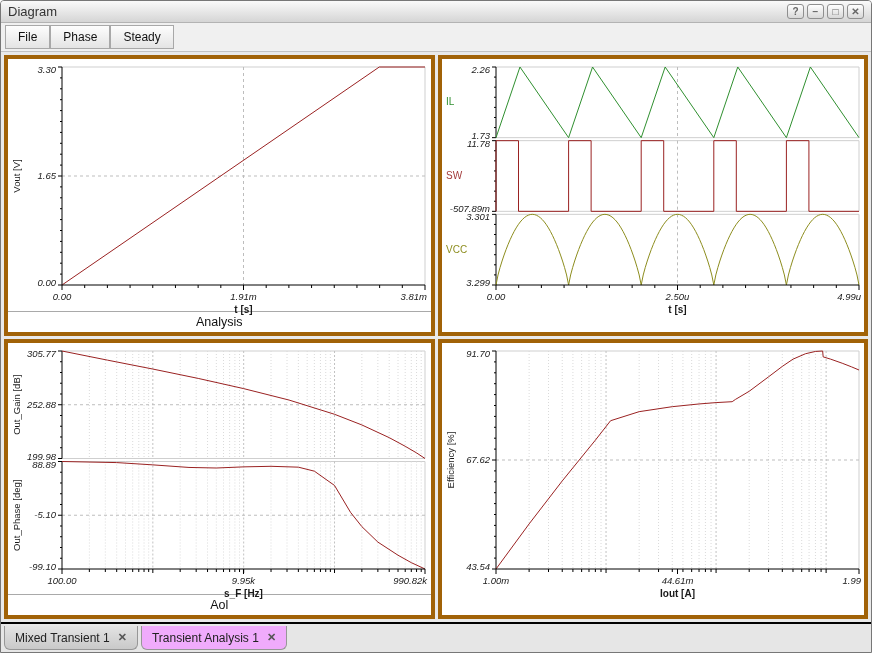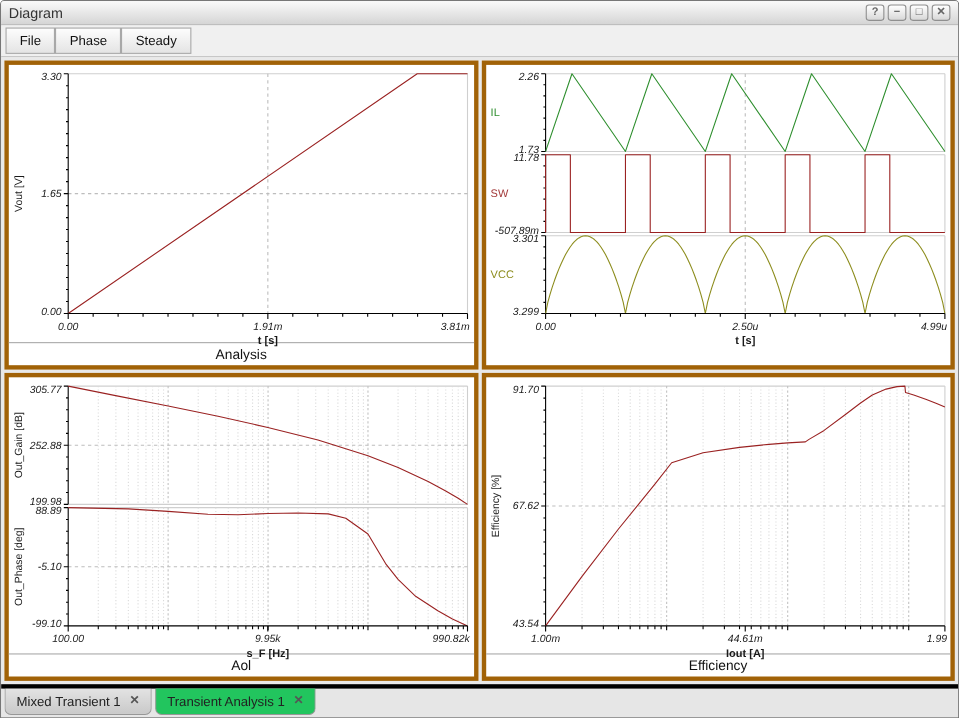--- a/index.html
+++ b/index.html
@@ -10,24 +10,24 @@
 .title{font-size:13px;color:#333}
 .winbtns{margin-left:auto;display:flex;gap:3px}
 .wbtn{width:17px;height:15px;border:1px solid #8f8f8f;border-radius:3px;background:linear-gradient(#ffffff,#d8d8d8);font-size:10px;line-height:13px;text-align:center;color:#666;font-weight:bold;cursor:default}
 .menubar{height:36px;flex:0 0 28px;background:#f0f0f0;border-bottom:1px solid #c2c2c2;display:flex;align-items:center;padding:2px 4px}
 .mbtn{font-size:12px;color:#111;border:1px solid #a8a8a8;background:linear-gradient(#fdfdfd,#e4e4e4);padding:4px 12px;cursor:default}
 .content{flex:1;min-height:0;display:grid;grid-template-columns:1fr 1fr;grid-template-rows:1fr 1fr;gap:3px;padding:3px;background:#e9e9e9}
 .panel{background:#fff;border:4px solid #a16207;display:flex;flex-direction:column;min-height:0;min-width:0}
 .plot{flex:1;min-height:0;position:relative}
 .plot svg{position:absolute;left:0;top:0;font-family:"Liberation Sans",sans-serif}
 .panel-title{flex:0 0 21px;border-top:1px solid #a9a9a9;display:flex;align-items:center;justify-content:center;font-size:12.5px;color:#111}
-.tabbar{flex:0 0 30px;background:#e6e6e6;border-top:4px solid #000000;display:flex;align-items:flex-start;padding:0 3px}
+.tabbar{flex:0 0 30px;background:#e6e6e6;border-top:2px solid #000000;display:flex;align-items:center;padding:0 3px}
 .tab{height:24px;display:flex;align-items:center;gap:8px;padding:0 10px;border:1px solid #979797;border-top:none;border-radius:0 0 6px 6px;font-size:12px;color:#222;margin-right:3px;cursor:default}
 .tab.inactive{background:linear-gradient(#e3e3e3,#c9c9c9)}
-.tab.active{background:#22c55e}
+.tab.active{background:#f0abfc}
 .tabx{color:#555;font-weight:bold;font-size:11px;line-height:1}
 </style>
 </head>
 <body>
 
 <div class="window">
 
   <div class="titlebar">
     <span class="title">Diagram</span>
     <div class="winbtns">
@@ -438,21 +438,20 @@
             <line x1="340.3261124317925" y1="226" x2="340.3261124317925" y2="229" stroke="#000" stroke-width="1"></line>
             <line x1="350.9899200967919" y1="226" x2="350.9899200967919" y2="229" stroke="#000" stroke-width="1"></line>
             <line x1="359.7028853757942" y1="226" x2="359.7028853757942" y2="229" stroke="#000" stroke-width="1"></line>
             <line x1="367.06959255341764" y1="226" x2="367.06959255341764" y2="229" stroke="#000" stroke-width="1"></line>
             <line x1="373.45092456951676" y1="226" x2="373.45092456951676" y2="229" stroke="#000" stroke-width="1"></line>
             <line x1="379.07965831979584" y1="226" x2="379.07965831979584" y2="229" stroke="#000" stroke-width="1"></line>
             <line x1="384.1147322345161" y1="226" x2="384.1147322345161" y2="230" stroke="#000" stroke-width="1"></line>
             <text x="235.5" y="254" fill="#1a1a1a" font-size="10" text-anchor="middle" font-weight="bold">Iout [A]</text>
           </svg>
         </div>
-      <div class="panel-title">Efficiency</div>
     </div>
 
   </div>
 
   <div class="tabbar">
     <div class="tab inactive">
       <span>Mixed Transient 1</span>
       <span class="tabx">✕</span>
     </div>
     <div class="tab active">

